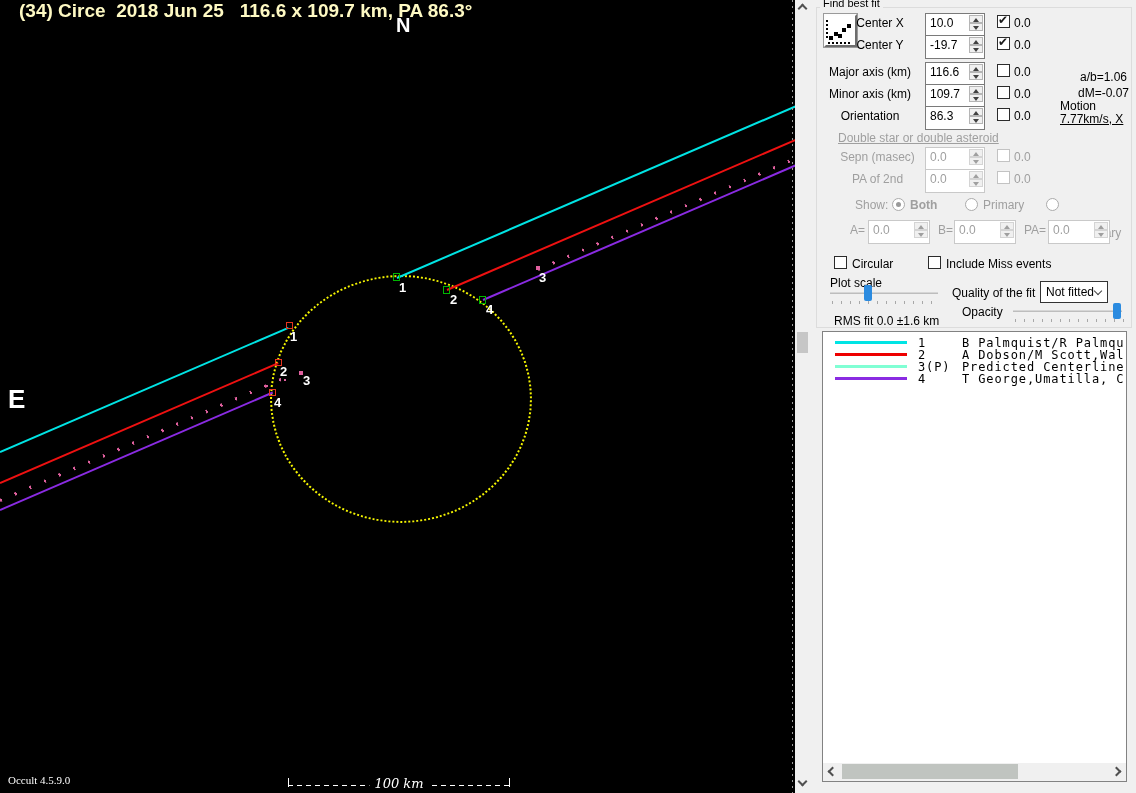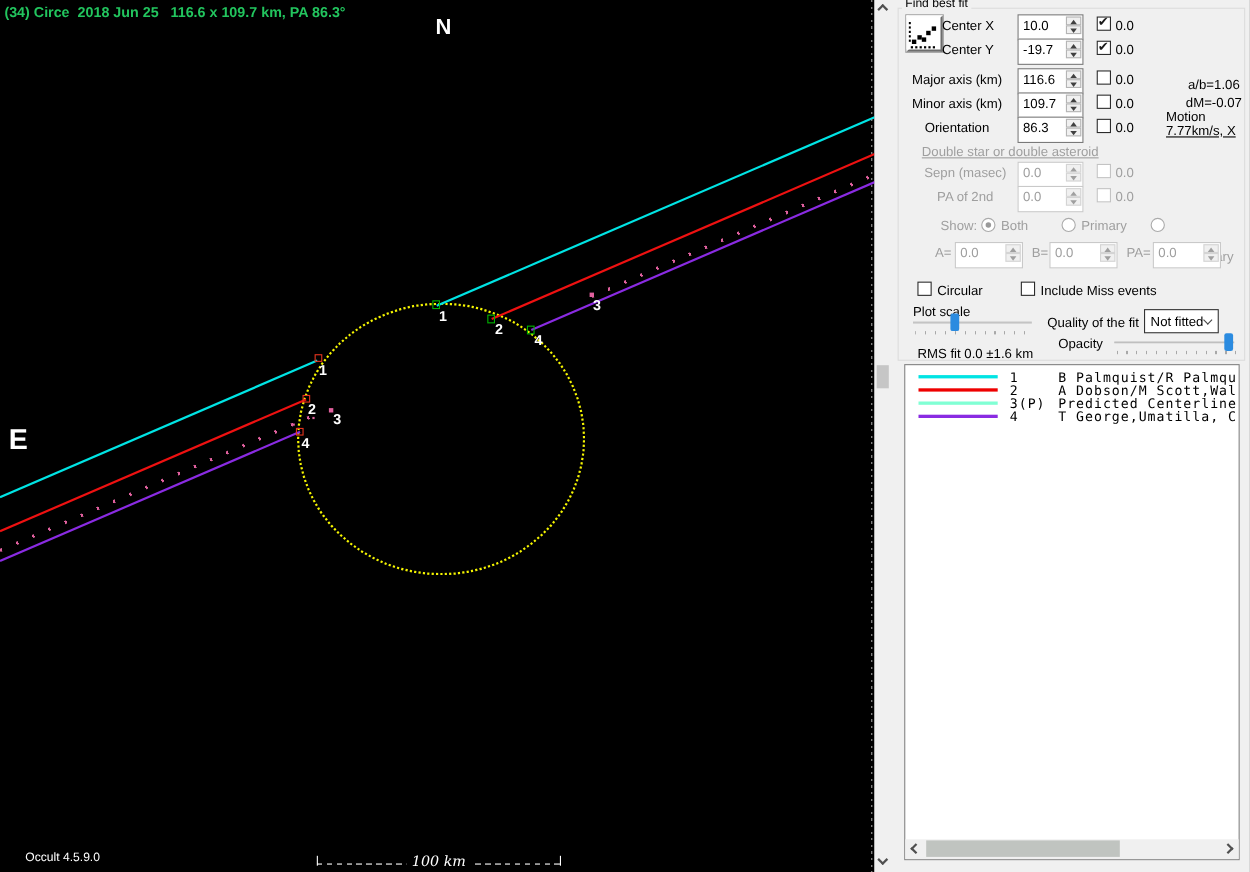--- a/index.html
+++ b/index.html
@@ -2,24 +2,24 @@
 <html><head>
 <meta charset="utf-8">
 <style>
   * { margin:0; padding:0; box-sizing:border-box; }
   html,body { width:1136px; height:793px; overflow:hidden; background:#f0f0f0;
               font-family:"Liberation Sans", sans-serif; }
   .app { position:relative; width:1136px; height:793px; }
 
   
   .plot { position:absolute; left:0; top:0; width:795px; height:793px; background:#000; overflow:hidden; }
-  .ptitle { position:absolute; left:4px; top:3px; color:#22c55e; font-weight:bold; font-size:13px; line-height:16px; white-space:pre; }
+  .ptitle { position:absolute; left:19px; top:3px; color:#fef9c3; font-weight:bold; font-size:19px; line-height:16px; white-space:pre; }
   .north { position:absolute; left:396px; top:14px; color:#fff; font-weight:bold; font-size:20px; }
   .east  { position:absolute; left:8px; top:384px; color:#fff; font-weight:bold; font-size:26px; }
-  .version { position:absolute; left:8px; top:774px; color:#fff; font-size:11px; font-family:Liberation Sans, sans-serif;margin-left:15px; }
+  .version { position:absolute; left:8px; top:774px; color:#fff; font-size:11px; font-family:Liberation Serif, serif; }
 
   .ellipse { position:absolute; left:270px; top:275px; width:262px; height:248px;
              border:2px dotted #f5f500; border-radius:50%; }
 
   .line { position:absolute; height:2px; transform-origin:0 50%; transform:rotate(-23.3deg); }
   .cyan   { background:#00e4e4; }
   .redln  { background:#ee1111; }
   .purple { background:#8a2be2; }
   .pinkdots { position:absolute; height:3px; transform-origin:0 50%; transform:rotate(-23.3deg);
               background:repeating-linear-gradient(90deg,#e0609e 0 2px,transparent 2px 16px); }
@@ -301,21 +301,21 @@
           </span>
         </span>
     </div>
     <div class="cb dis2" style="left:187px; top:171px; border-color:#c3c3c3;"></div>
     <div class="abs gray" style="left:204px; top:172px;">0.0</div>
 
     <div class="abs gray" style="left:45px; top:198px;">Show:</div>
     <div class="radio" style="left:82px; top:198px;">
         <span class="dot"></span>
       </div>
-    <div class="abs gray" style="left:100px; top:198px;">Both</div>
+    <div class="abs gray" style="left:100px; top:198px;font-weight:bold;">Both</div>
     <div class="radio" style="left:155px; top:198px;"></div>
     <div class="abs gray" style="left:173px; top:198px;">Primary</div>
     <div class="radio" style="left:236px; top:198px;"></div>
     <div class="abs gray" style="left:254px; top:198px;margin-top:28px;">Secondary</div>
 
     <div class="abs gray" style="left:40px; top:223px;">A=</div>
     <div class="spinbox dis" style="left:58px; top:220px; width:62px;">
       <span class="val">0.0</span>
       <span class="spin">
           <span class="cell c1">

